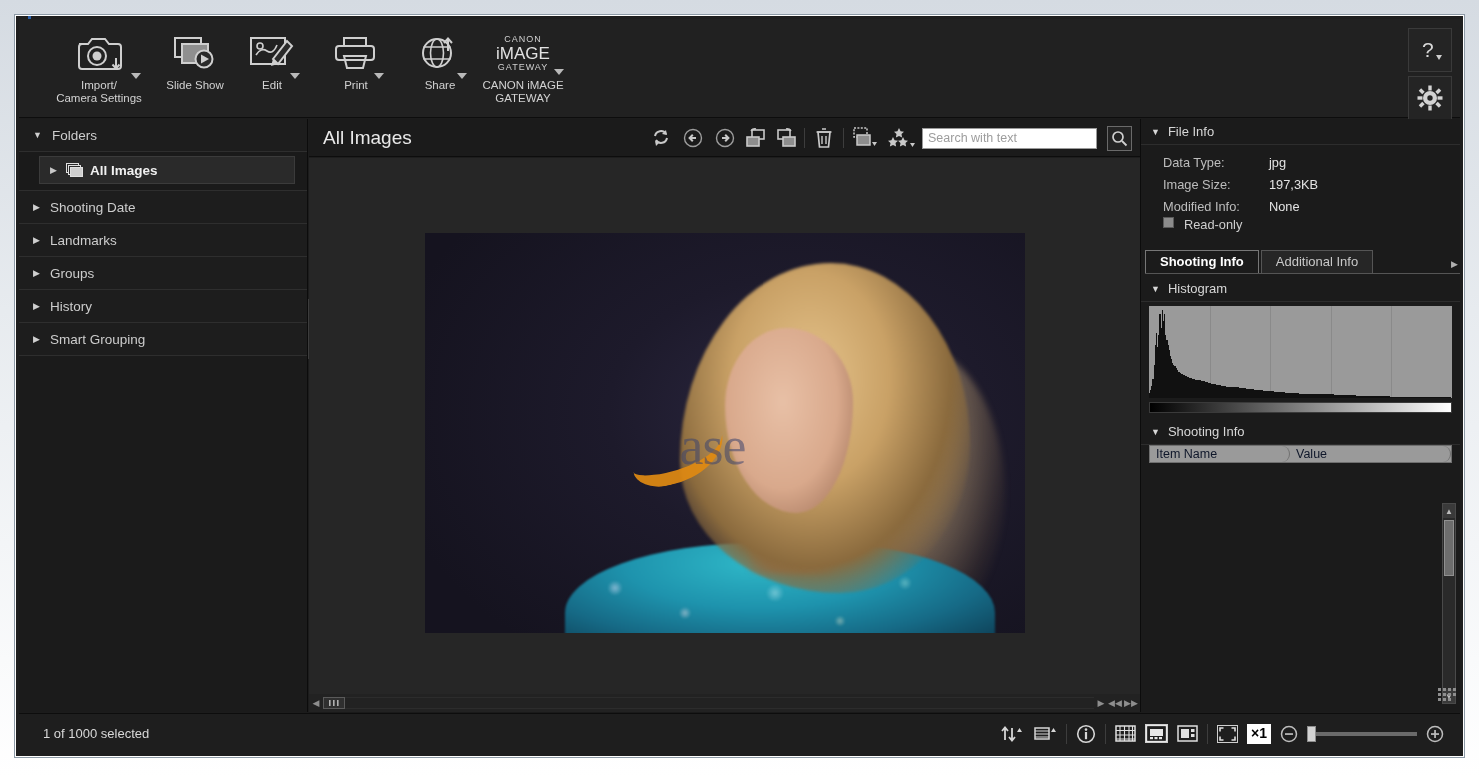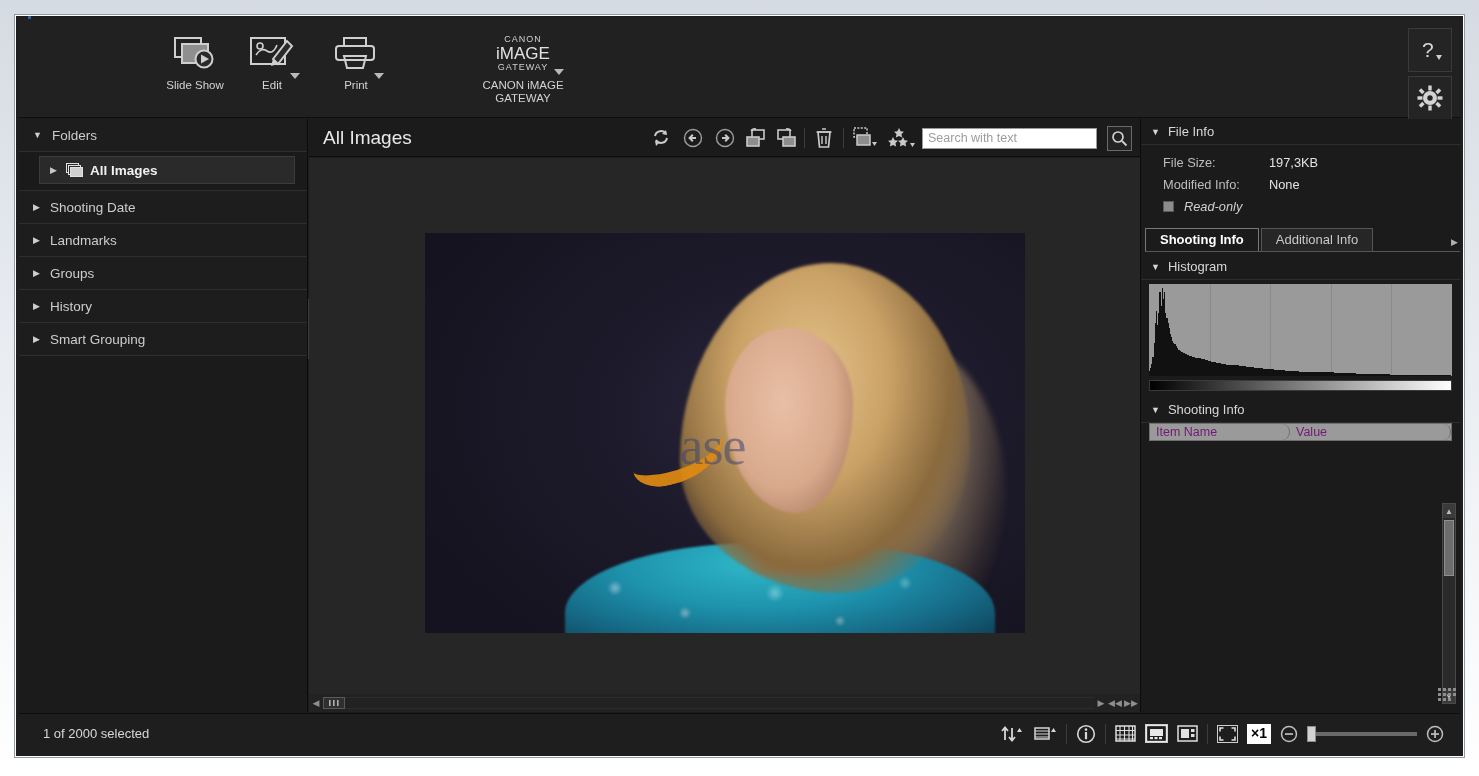--- a/index.html
+++ b/index.html
@@ -234,21 +234,21 @@
   .rp-header {
     height: 26px; display:flex; align-items:center; padding-left: 10px;
     color: #d7d7d7; font-size: 13px; border-bottom: 1px solid #2d2d2d;
     background:#1b1b1b; cursor:pointer;
   }
   .rp-header .tri { margin-right: 8px; font-size: 9px; }
   #fileinfo-body { padding: 6px 0 4px 0; }
   .fi-row { display: flex; height: 22px; align-items: center; font-size: 12.8px; }
   .fi-label { width: 128px; padding-left: 22px; color: #bdbdbd; }
   .fi-value { color: #e3e3e3; }
-  .fi-readonly { display:flex; align-items:center; height: 22px; padding-left: 22px; font-style: italic; }
+  .fi-readonly { display:flex; height: 22px; padding-left: 22px; }
   .fi-readonly .chk {
     width: 11px; height: 11px; background: #8c8c8c; border: 1px solid #5a5a5a;
     margin-right: 10px;
   }
   .fi-readonly span { font-size: 12.8px; color: #cfcfcf; }
   #tabs {
     display: flex; align-items: flex-end; height: 26px; margin: 5px 0 0 4px;
     border-bottom: 1px solid #555; position: relative;
   }
   .tab {
@@ -268,21 +268,21 @@
   #hist .bars { position:absolute; left:0; right:0; bottom:0; height:92px; display:flex; align-items:flex-end;}
   #hist .bars i { display:block; background:#111; width:1px; }
   #hist-ramp {
     height: 11px; margin-top: 4px;
     background: linear-gradient(to right, #000 0%, #ffffff 100%);
     border: 1px solid #3a3a3a;
   }
   #shoot-table { margin: 0 8px; }
   .st-head { display:flex; height: 18px; background: #9a9a9a; border:1px solid #6f6f6f; }
   .st-head div {
-    font-size: 12.5px; color: #701a75; padding-left: 6px; line-height: 17px;
+    font-size: 12.5px; color: #0f172a; padding-left: 6px; line-height: 17px;
     border-right: 1px solid #6f6f6f;
     border-radius: 8px;
   }
   .st-c1 { width: 140px; } .st-c2 { flex:1; }
   #rp-vscroll {
     position: absolute; right: 4px; top: 384px; width: 14px; bottom: 8px;
     background: #2a2a2a; border: 1px solid #4a4a4a;
   }
   .vs-btn { height: 14px; display:flex;align-items:center;justify-content:center;color:#bdbdbd;font-size:8px;cursor:pointer;background:#3a3a3a;}
   #vs-thumb { position:absolute; top:16px; left:1px; right:1px; height: 56px; background:#6d6d6d; border:1px solid #909090;cursor:pointer;}
@@ -319,20 +319,33 @@
 
 <div id="app">
   <div id="frame-border"></div>
   <div class="blue-edge"></div>
   <div class="blue-edge2"></div>
 
   <div id="frame-inner">
 
     <div id="toolbar">
 
+      <div class="tb-group" style="left:24px;width:112px">
+        <div class="tb-icon">
+          <svg width="52" height="42" viewBox="0 0 52 42">
+            <path d="M6 12 h9 l4-5 h13 l4 5 h9 a3 3 0 0 1 3 3 v19 a3 3 0 0 1 -3 3 h-36 a3 3 0 0 1 -3 -3 v-19 a3 3 0 0 1 3 -3z" fill="none" stroke="#cfcfcf" stroke-width="2"></path>
+            <circle cx="24" cy="24" r="9" fill="none" stroke="#cfcfcf" stroke-width="2"></circle>
+            <circle cx="24" cy="24" r="4.5" fill="#cfcfcf"></circle>
+            <path d="M43 26 v10 M39.5 32.5 L43 36.5 L46.5 32.5" fill="none" stroke="#cfcfcf" stroke-width="2"></path>
+          </svg>
+        </div>
+        <div class="tb-caret" style="left:88px"></div>
+        <div class="tb-label">Import/
+Camera Settings</div>
+      </div>
 
       <div class="tb-group" style="left:140px;width:72px">
         <div class="tb-icon">
           <svg width="48" height="40" viewBox="0 0 48 40">
             <rect x="4" y="5" width="26" height="19" fill="none" stroke="#cfcfcf" stroke-width="2"></rect>
             <rect x="11" y="11" width="26" height="19" fill="#8f8f8f" stroke="#cfcfcf" stroke-width="2"></rect>
             <circle cx="33" cy="26" r="8.5" fill="#2a2a2a" stroke="#cfcfcf" stroke-width="2"></circle>
             <path d="M30 21.5 L38 26 L30 30.5 z" fill="#cfcfcf"></path>
           </svg>
         </div>
@@ -358,20 +371,32 @@
             <path d="M9 22 q5 -8 11 -4 t10 -6" fill="none" stroke="#cfcfcf" stroke-width="1.6"></path>
             <circle cx="13" cy="13" r="3" fill="none" stroke="#cfcfcf" stroke-width="1.6"></circle>
             <path d="M26 26 L40 8 L45 13 L31 31 z" fill="#2a2a2a" stroke="#cfcfcf" stroke-width="2"></path>
             <path d="M26 26 L31 31 L24 33 z" fill="#cfcfcf"></path>
           </svg>
         </div>
         <div class="tb-caret" style="left:53px"></div>
         <div class="tb-label">Edit</div>
       </div>
 
+      <div class="tb-group" style="left:386px;width:70px">
+        <div class="tb-icon">
+          <svg width="46" height="40" viewBox="0 0 46 40">
+            <circle cx="20" cy="20" r="14" fill="none" stroke="#cfcfcf" stroke-width="2"></circle>
+            <ellipse cx="20" cy="20" rx="6.5" ry="14" fill="none" stroke="#cfcfcf" stroke-width="1.6"></ellipse>
+            <path d="M6.5 14 h27 M6.5 26 h27" stroke="#cfcfcf" stroke-width="1.6" fill="none"></path>
+            <path d="M31 18 v-12 M27 10 l4 -4.5 l4 4.5" fill="none" stroke="#cfcfcf" stroke-width="2"></path>
+          </svg>
+        </div>
+        <div class="tb-caret" style="left:52px"></div>
+        <div class="tb-label">Share</div>
+      </div>
 
       <div class="tb-group" style="left:443px;width:122px">
         <div class="tb-icon" style="flex-direction:column;height:48px;justify-content:center;">
           <div style="font-size:9px;color:#d0d0d0;letter-spacing:1px;line-height:11px;">CANON</div>
           <div style="font-size:17px;color:#e2e2e2;line-height:17px;letter-spacing:0px;">iMAGE</div>
           <div style="font-size:9px;color:#d0d0d0;letter-spacing:1px;line-height:11px;">GATEWAY</div>
         </div>
         <div class="tb-caret" style="left:92px;top:40px"></div>
         <div class="tb-label">CANON iMAGE
 GATEWAY</div>
@@ -610,21 +635,25 @@
 
     <div id="rightpanel">
 
       <div class="rp-header">
         <span class="tri">▼</span>
         <span>File Info</span>
       </div>
 
       <div id="fileinfo-body">
         <div class="fi-row">
-          <div class="fi-label">File Size:</div>
+          <div class="fi-label">Data Type:</div>
+          <div class="fi-value">jpg</div>
+        </div>
+        <div class="fi-row">
+          <div class="fi-label">Image Size:</div>
           <div class="fi-value">197,3KB</div>
         </div>
         <div class="fi-row">
           <div class="fi-label">Modified Info:</div>
           <div class="fi-value">None</div>
         </div>
         <div class="fi-readonly">
           <div class="chk"></div>
           <span>Read-only</span>
         </div>
@@ -943,21 +972,21 @@
               <rect x="15" y="5" width="3" height="3"></rect>
             <rect x="0" y="10" width="3" height="3"></rect>
               <rect x="5" y="10" width="3" height="3"></rect>
               <rect x="10" y="10" width="3" height="3"></rect>
           </g>
         </svg>
       </div>
     </div>
 
     <div id="statusbar">
-      <div id="status-text">1 of 2000 selected</div>
+      <div id="status-text">1 of 1000 selected</div>
       <div id="status-right">
         <div class="sb-ico">
           <svg width="24" height="18" viewBox="0 0 24 18">
             <path d="M5 3 v12 M2 6 L5 2.5 L8 6" stroke="#d6d6d6" stroke-width="1.8" fill="none"></path>
             <path d="M12 15 v-12 M9 12 L12 15.5 L15 12" stroke="#d6d6d6" stroke-width="1.8" fill="none"></path>
             <path d="M17 7 l5 0 l-2.5 -4z" fill="#d6d6d6"></path>
           </svg>
         </div>
         <div class="sb-ico">
           <svg width="24" height="18" viewBox="0 0 24 18">

